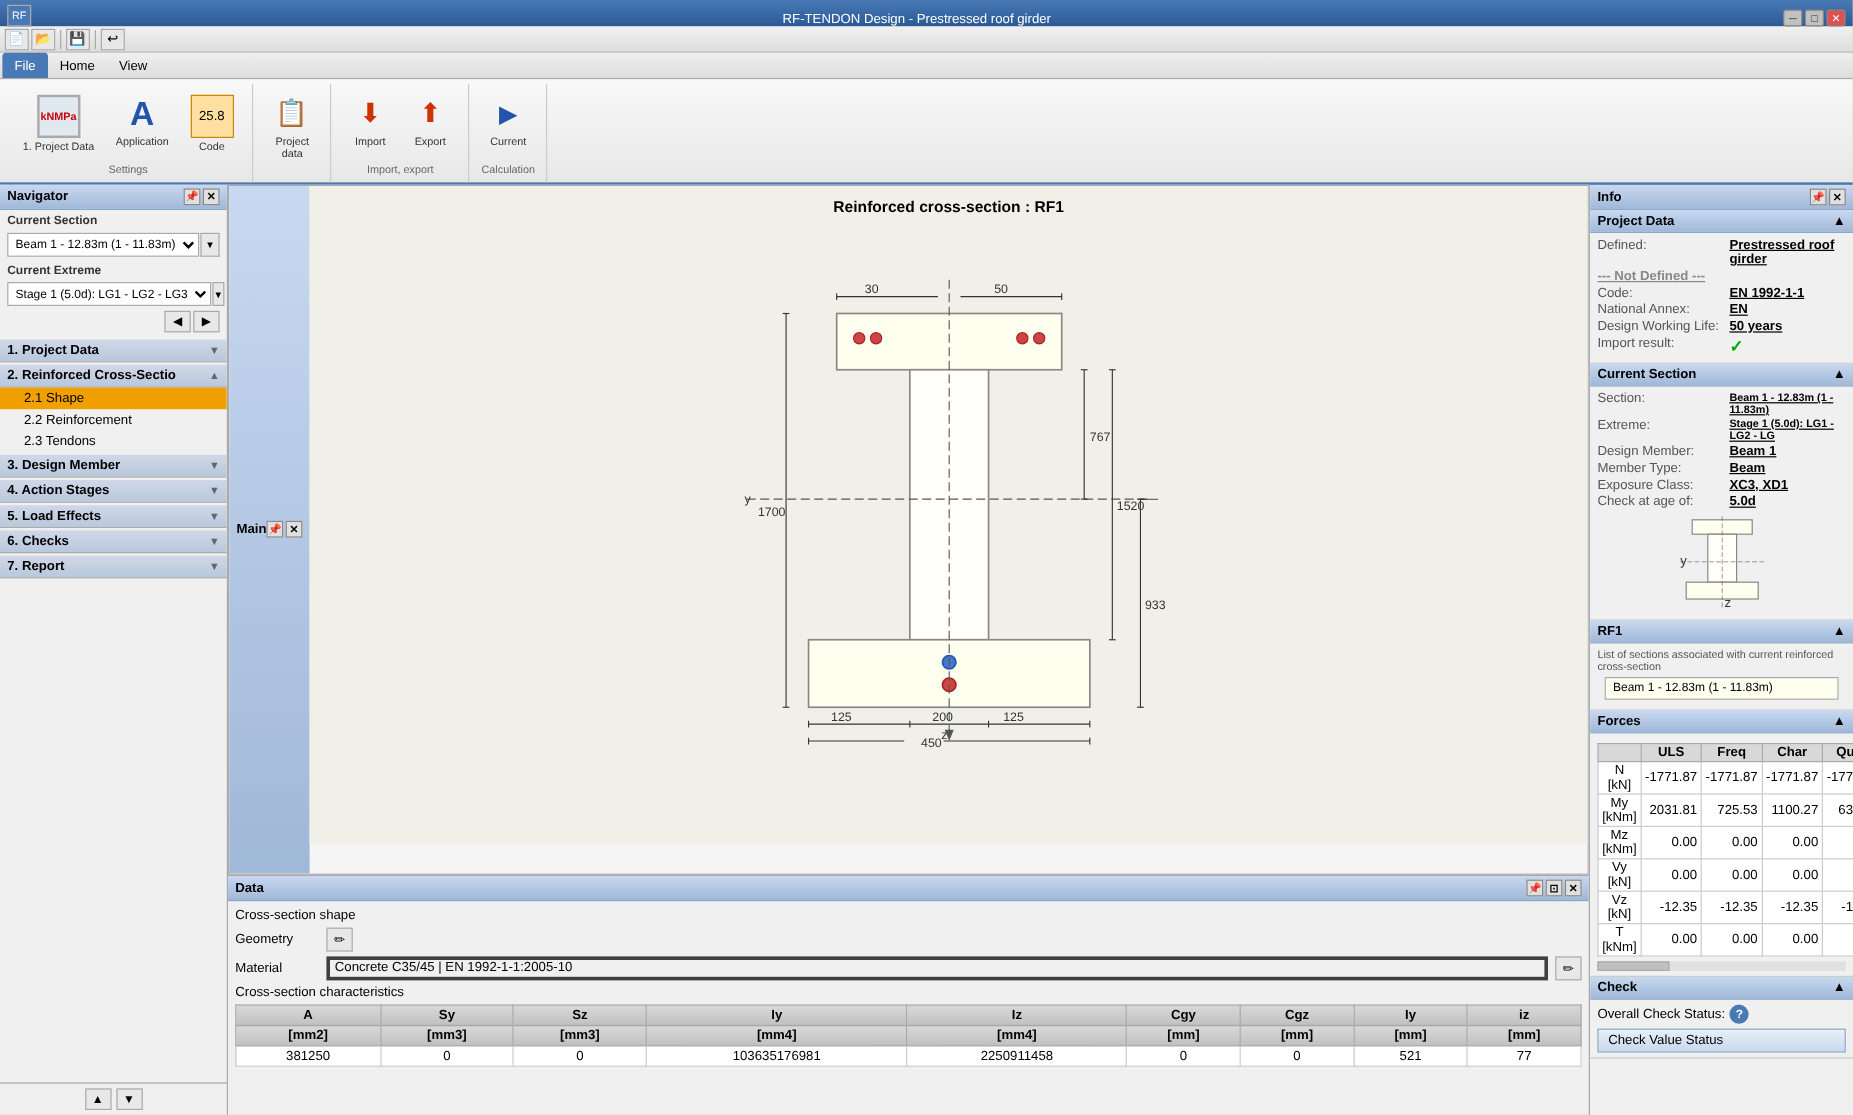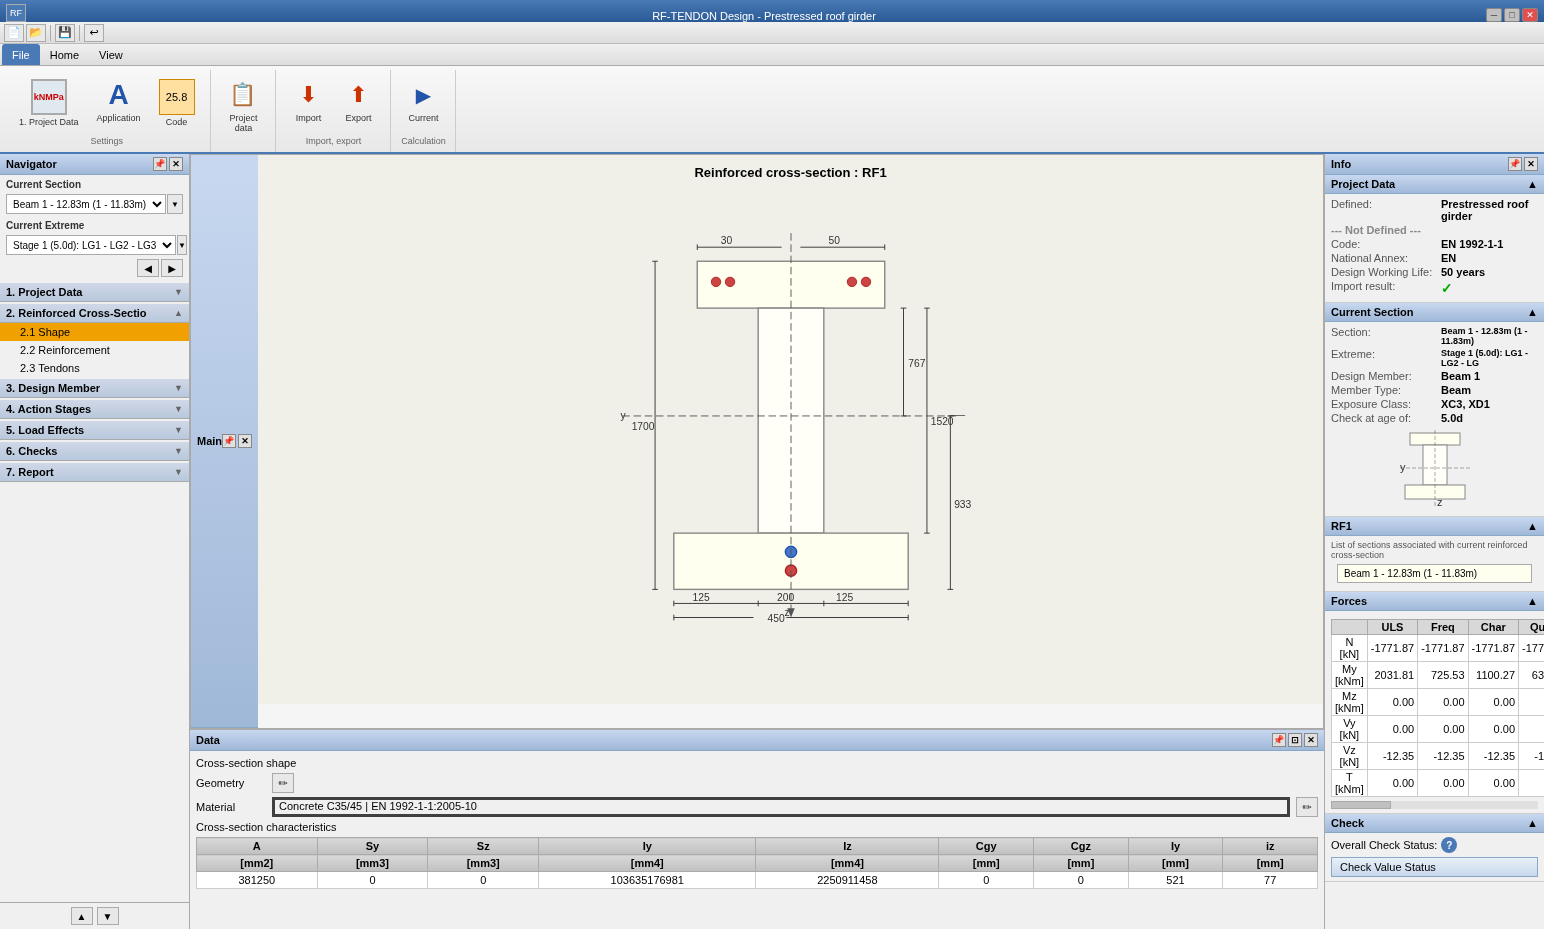--- a/index.html
+++ b/index.html
@@ -289,21 +289,21 @@
       display: flex;
       align-items: center;
       justify-content: space-between;
       border-bottom: 1px solid #88a8c8;
       font-weight: bold;
       font-size: 11px;
     }
     .info-section-content { padding: 4px 6px; }
     .info-row { display: flex; margin-bottom: 2px; font-size: 10px; }
     .info-label { color: #555; min-width: 110px; }
-    .info-value { color: #000; font-weight: bold; flex: 1; }
+    .info-value { color: #000; font-weight: bold; flex: 1; text-decoration: underline; }
 
     .cross-section-mini {
       width: 80px; height: 80px; display: block; margin: 4px auto;
     }
 
     .beam-section-box {
       border: 1px solid #aaa;
       background: #fffff0;
       padding: 3px 6px;
       font-size: 10px;

